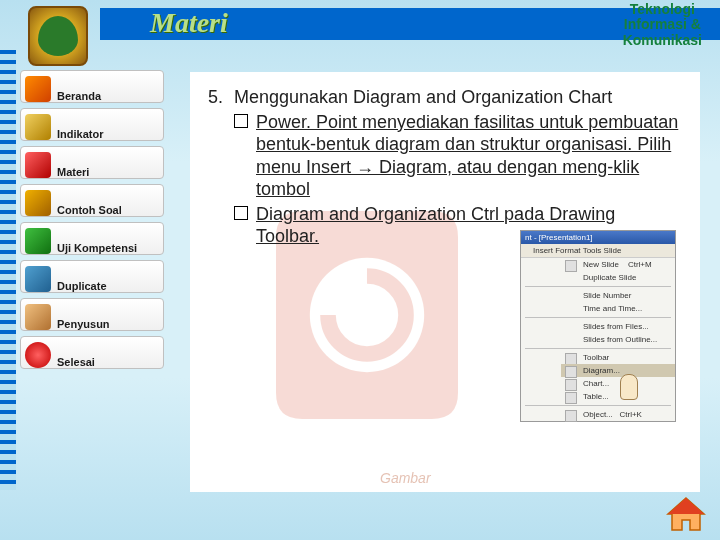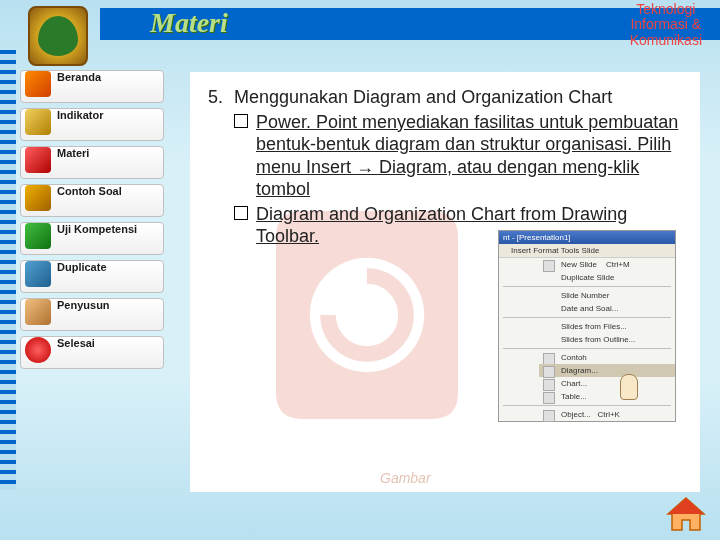--- a/index.html
+++ b/index.html
@@ -54,23 +54,23 @@
     font-size: 28px;
     color: #b8e088;
     text-shadow: 1px 1px 0 #3a6a00;
   }
   .header-right {
     position: absolute;
     right: 18px;
     top: 2px;
     text-align: center;
     font-family: Tahoma, sans-serif;
-    font-weight: normal;
+    font-weight: bold;
     font-size: 14px;
-    color: #ef4444;
+    color: #15803d;
     line-height: 1.1;
     z-index: 11;
   }
   .dots-band {
     position: absolute;
     left: 0;
     top: 50px;
     width: 16px;
     height: 440px;
     background: repeating-linear-gradient(
@@ -85,21 +85,21 @@
     top: 70px;
     width: 144px;
   }
   .nav-item {
     height: 33px;
     background: linear-gradient(to bottom, #fff 0%, #f0f0f0 100%);
     border: 1px solid #c0c0c0;
     border-radius: 4px;
     margin-bottom: 5px;
     display: flex;
-    align-items: flex-start;
+    align-items: flex-end;
     padding-left: 4px;
     font-size: 11px;
     font-weight: bold;
     color: #1a1a1a;
     cursor: pointer;
   }
   .nav-icon {
     width: 26px;
     height: 26px;
     margin-right: 6px;
@@ -143,21 +143,21 @@
   }
   .heading-row { display: flex; }
   .num { width: 26px; flex-shrink: 0; }
   .hbody { flex: 1; }
   .bullet-row { display: flex; margin-left: 26px; margin-top: 2px; text-decoration: underline; }
   .box { width: 14px; height: 14px; border: 1.5px solid #000; margin-top: 3px; margin-right: 8px; flex-shrink: 0; }
   .menu-shot {
     position: absolute;
     right: 24px;
     top: 158px;
-    width: 178px;
+    width: 156px;
     background: #f4f4f0;
     border: 1px solid #9a9a9a;
     font-size: 8px;
     font-family: Tahoma, sans-serif;
     color: #333;
     z-index: 5;
   }
   .ms-title {
     background: linear-gradient(to bottom,#4a78c8,#2a58a8);
     color: #fff;
@@ -283,37 +283,37 @@
     <div class="heading-row">
       <div class="num">5.</div>
       <div class="hbody">Menggunakan Diagram and Organization Chart</div>
     </div>
     <div class="bullet-row">
       <div class="box"></div>
       <div>Power. Point menyediakan fasilitas untuk pembuatan bentuk-bentuk diagram dan struktur organisasi.  Pilih menu Insert → Diagram, atau dengan meng-klik tombol</div>
     </div>
     <div class="bullet-row">
       <div class="box"></div>
-      <div>Diagram and Organization Chart  from Drawing Toolbar.</div>
+      <div>Diagram and Organization Ctrl  pada Drawing Toolbar.</div>
     </div>
   </div>
 
   <div class="menu-shot">
     <div class="ms-title">nt - [Presentation1]</div>
     <div class="ms-bar">Insert   Format   Tools   Slide</div>
     <div class="ms-row"><span class="ms-ico"></span><span>New Slide</span> &nbsp;&nbsp;&nbsp;<span>Ctrl+M</span></div>
     <div class="ms-row"><span>Duplicate Slide</span></div>
     <div class="ms-sep"></div>
     <div class="ms-row"><span>Slide Number</span></div>
-    <div class="ms-row"><span>Date and Soal...</span></div>
+    <div class="ms-row"><span>Time and Time...</span></div>
     <div class="ms-sep"></div>
     <div class="ms-row"><span>Slides from Files...</span></div>
     <div class="ms-row"><span>Slides from Outline...</span></div>
     <div class="ms-sep"></div>
-    <div class="ms-row"><span class="ms-ico"></span><span>Contoh</span></div>
+    <div class="ms-row"><span class="ms-ico"></span><span>Toolbar</span></div>
     <div class="ms-row hl"><span class="ms-ico"></span><span>Diagram...</span></div>
     <div class="ms-row"><span class="ms-ico"></span><span>Chart...</span></div>
     <div class="ms-row"><span class="ms-ico"></span><span>Table...</span></div>
     <div class="ms-sep"></div>
     <div class="ms-row"><span class="ms-ico"></span><span>Object...</span> &nbsp;&nbsp;<span>Ctrl+K</span></div>
   </div>
 
   <div class="cursor-hand"></div>
 
   <div class="caption">Gambar</div>

